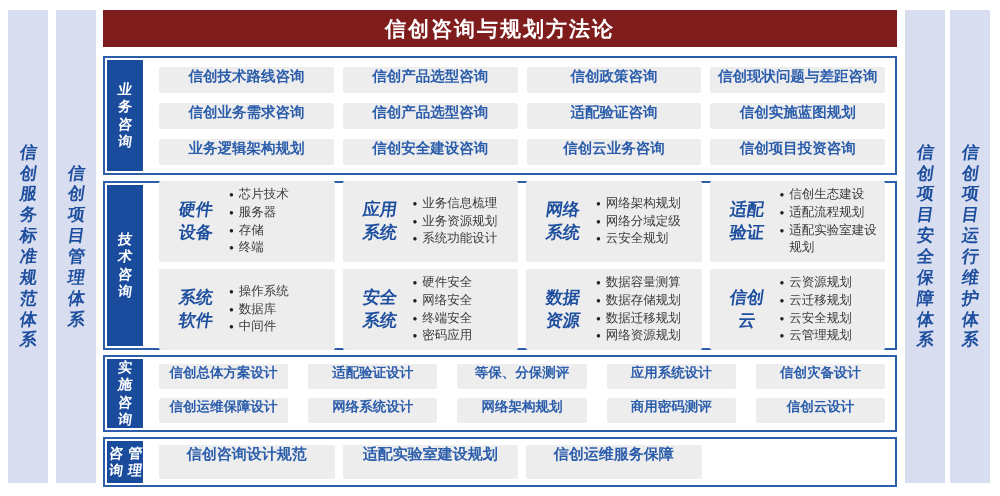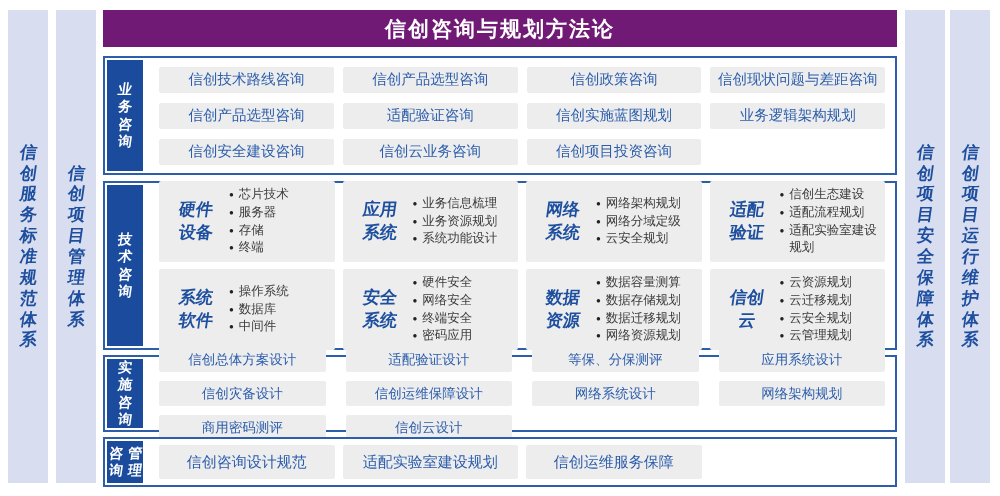--- a/index.html
+++ b/index.html
@@ -30,21 +30,21 @@
     transform:skewX(-8deg); line-height:1.05;
   }
 
   
   .main {
     position:absolute; left:103px; top:10px; width:794px;
     display:flex; flex-direction:column;
   }
 
   .title-bar {
-    height:37px; background:#701a75; color:#ffffff;
+    height:37px; background:#7f1d1d; color:#ffffff;
     display:flex; align-items:center; justify-content:center;
     font-size:21px; font-weight:bold; letter-spacing:2px;
     margin-bottom:9px;
   }
 
   section.sec {
     border:2px solid #2c5ea9; background:#ffffff;
     padding:2px; display:flex; gap:8px;
   }
   #sec-business       { height:119px; margin-bottom:6px; }
@@ -60,27 +60,27 @@
   .sec-label .vcol span {
     color:#ffffff; font-weight:bold; font-size:14px;
     transform:skewX(-8deg); line-height:1.08;
   }
 
   .sec-content {
     flex:1; display:grid; align-content:center;
   }
   #sec-business .sec-content       { padding:6px 8px; grid-template-columns:repeat(4,1fr); gap:10px 9px; }
   #sec-technical .sec-content      { padding:6px 8px; grid-template-columns:repeat(4,1fr); gap:7px 8px; }
-  #sec-implementation .sec-content { padding:5px 8px; grid-template-columns:repeat(4,1fr); gap:9px 20px; }
+  #sec-implementation .sec-content { padding:5px 8px; grid-template-columns:repeat(5,1fr); gap:9px 20px; }
   #sec-management .sec-content     { padding:4px 8px; grid-template-columns:repeat(4,1fr); gap:8px; }
 
   .pill {
     background:#ededee; border-radius:2px;
-    display:flex; align-items:center; justify-content:center;
-    color:#2b5dab; font-weight:normal; text-align:center;
+    display:flex; align-items:flex-start; justify-content:center;
+    color:#2b5dab; font-weight:bold; text-align:center;
   }
   #sec-business .pill       { font-size:14.5px; min-height:26px; }
   #sec-implementation .pill { font-size:13.5px; min-height:25px; }
   #sec-management .pill     { font-size:15px;   min-height:34px; }
 
   .card {
     background:#ededee; border-radius:2px;
     display:flex; align-items:center; gap:6px; padding:5px 6px 5px 10px;
   }
   .card-title {
@@ -149,20 +149,23 @@
             <span>信创技术路线咨询</span>
           </div>
           <div class="pill">
             <span>信创产品选型咨询</span>
           </div>
           <div class="pill">
             <span>信创政策咨询</span>
           </div>
           <div class="pill">
             <span>信创现状问题与差距咨询</span>
+          </div>
+          <div class="pill">
+            <span>信创业务需求咨询</span>
           </div>
           <div class="pill">
             <span>信创产品选型咨询</span>
           </div>
           <div class="pill">
             <span>适配验证咨询</span>
           </div>
           <div class="pill">
             <span>信创实施蓝图规划</span>
           </div>

